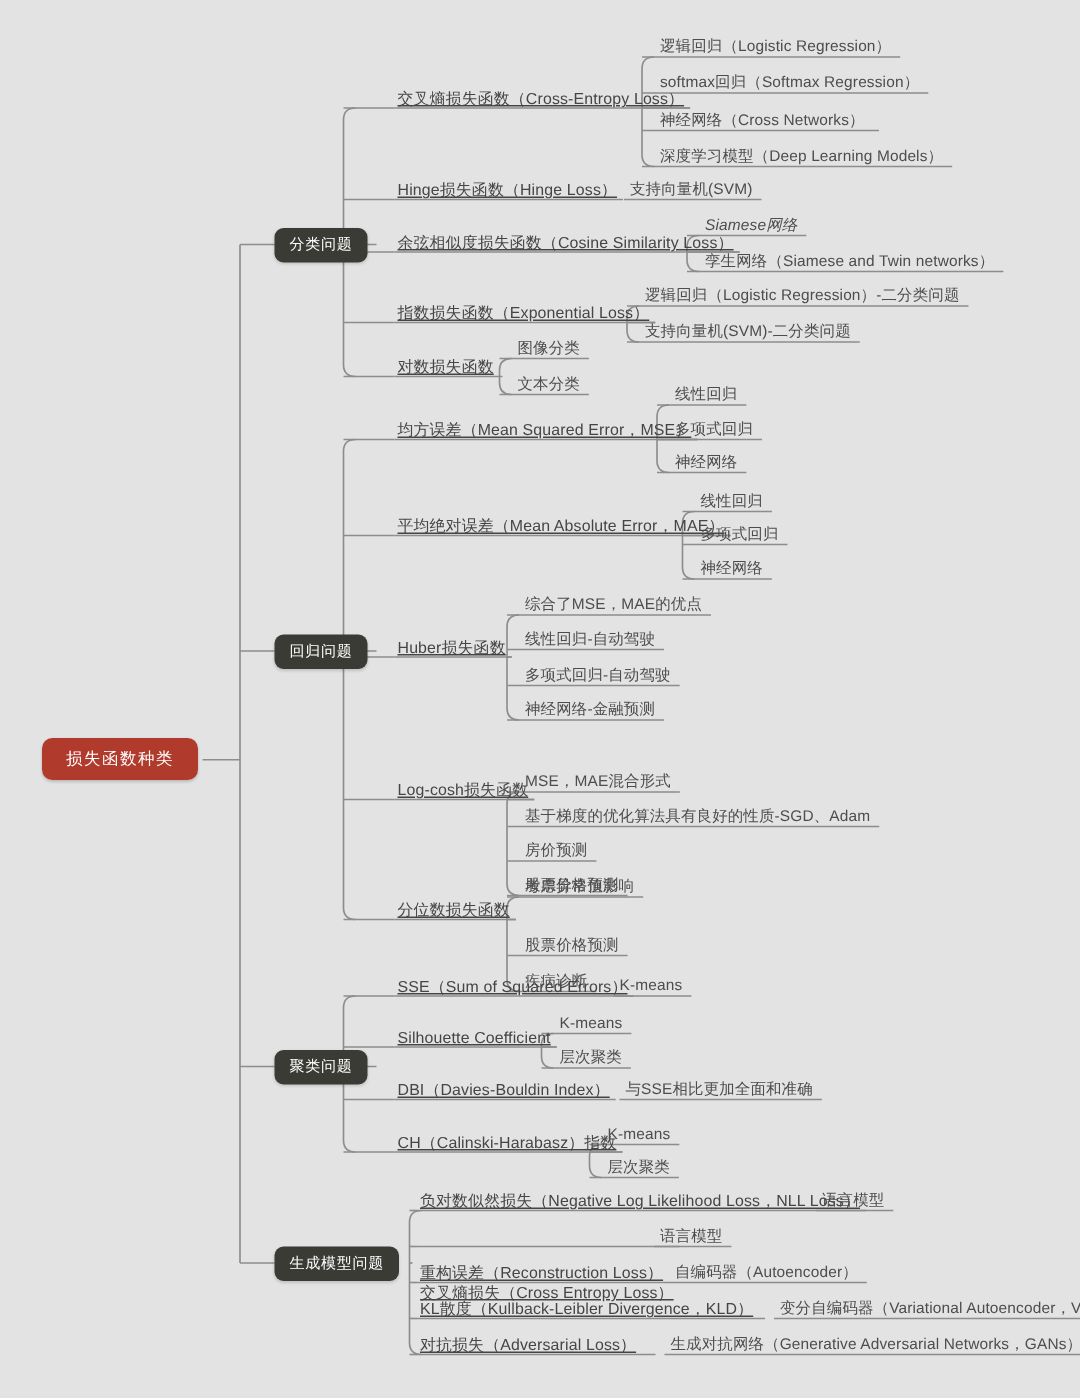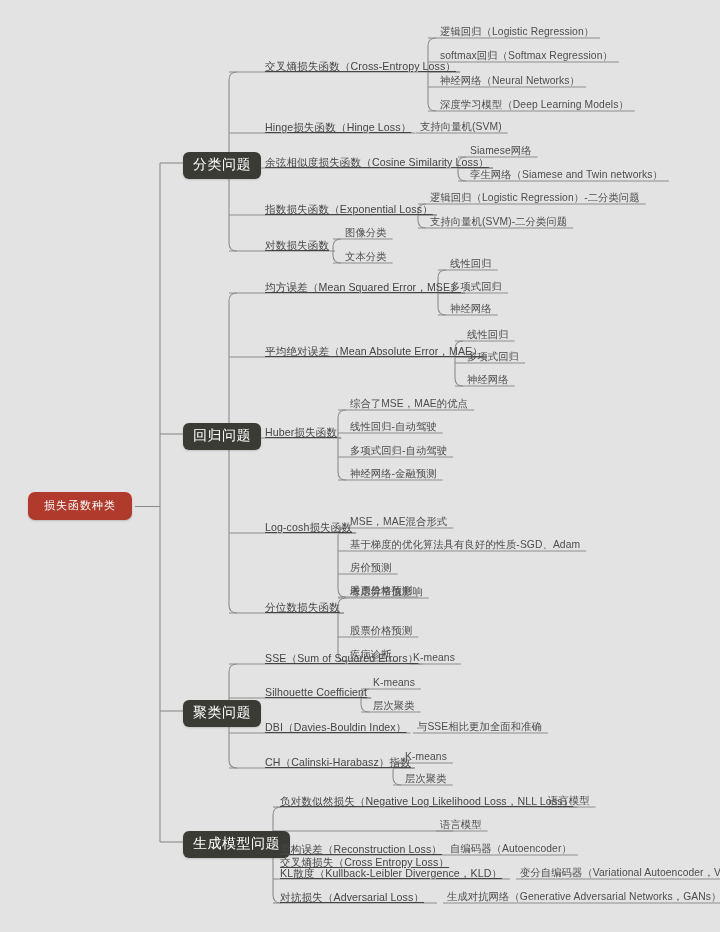--- a/index.html
+++ b/index.html
@@ -22,21 +22,21 @@
     border-radius:7px;
     font-size:11px;
     padding:6px 16px 7px 16px;
     letter-spacing:1px;
     box-shadow:0 1px 2px rgba(0,0,0,.18);
   }
   
   .lvl1{
     background:#3b3b36;color:#ffffff;
     border-radius:6px;
-    font-size:14px;
+    font-size:10px;
     padding:4px 10px 5px 10px;
     letter-spacing:.5px;
     box-shadow:0 1px 2px rgba(0,0,0,.15);
   }
   
   .lbl{
     color:#4a4a4a;
     font-size:10.5px;
     line-height:12px;
     letter-spacing:.1px;
@@ -169,26 +169,26 @@
 
   <div class="node root" id="root-node" style="left: 28px; top: 492px;">
     <span>损失函数种类</span>
   </div>
 
   <div id="nodes">
       <div class="node lvl1" style="left: 183px; top: 152px;"><span>分类问题</span></div>
       <div class="node lbl l2" style="left: 265px; top: 60px;"><span>交叉熵损失函数（Cross-Entropy Loss）</span></div>
       <div class="node lbl l3" style="left: 440px; top: 26px;"><span>逻辑回归（Logistic Regression）</span></div>
       <div class="node lbl l3" style="left: 440px; top: 50px;"><span>softmax回归（Softmax Regression）</span></div>
-      <div class="node lbl l3" style="left: 440px; top: 75px;"><span>神经网络（Neural Networks）</span></div>
+      <div class="node lbl l3" style="left: 440px; top: 75px;"><span>神经网络（Cross Networks）</span></div>
       <div class="node lbl l3" style="left: 440px; top: 99px;"><span>深度学习模型（Deep Learning Models）</span></div>
       <div class="node lbl l2" style="left: 265px; top: 121px;"><span>Hinge损失函数（Hinge Loss）</span></div>
       <div class="node lbl l3" style="left: 420px; top: 121px;"><span>支持向量机(SVM)</span></div>
       <div class="node lbl l2" style="left: 265px; top: 156px;"><span>余弦相似度损失函数（Cosine Similarity Loss）</span></div>
-      <div class="node lbl l3" style="left: 470px; top: 145px;"><span>Siamese网络</span></div>
+      <div class="node lbl l3" style="left: 470px; top: 145px; font-style: italic;"><span>Siamese网络</span></div>
       <div class="node lbl l3" style="left: 470px; top: 169px;"><span>孪生网络（Siamese and Twin networks）</span></div>
       <div class="node lbl l2" style="left: 265px; top: 203px; text-align: center;"><span>指数损失函数（Exponential Loss）</span></div>
       <div class="node lbl l3" style="left: 430px; top: 192px;"><span>逻辑回归（Logistic Regression）-二分类问题</span></div>
       <div class="node lbl l3" style="left: 430px; top: 216px;"><span>支持向量机(SVM)-二分类问题</span></div>
       <div class="node lbl l2" style="left: 265px; top: 239px;"><span>对数损失函数</span></div>
       <div class="node lbl l3" style="left: 345px; top: 227px;"><span>图像分类</span></div>
       <div class="node lbl l3" style="left: 345px; top: 251px;"><span>文本分类</span></div>
       <div class="node lvl1" style="left: 183px; top: 423px;"><span>回归问题</span></div>
       <div class="node lbl l2" style="left: 265px; top: 281px;"><span>均方误差（Mean Squared Error，MSE）</span></div>
       <div class="node lbl l3" style="left: 450px; top: 258px;"><span>线性回归</span></div>

